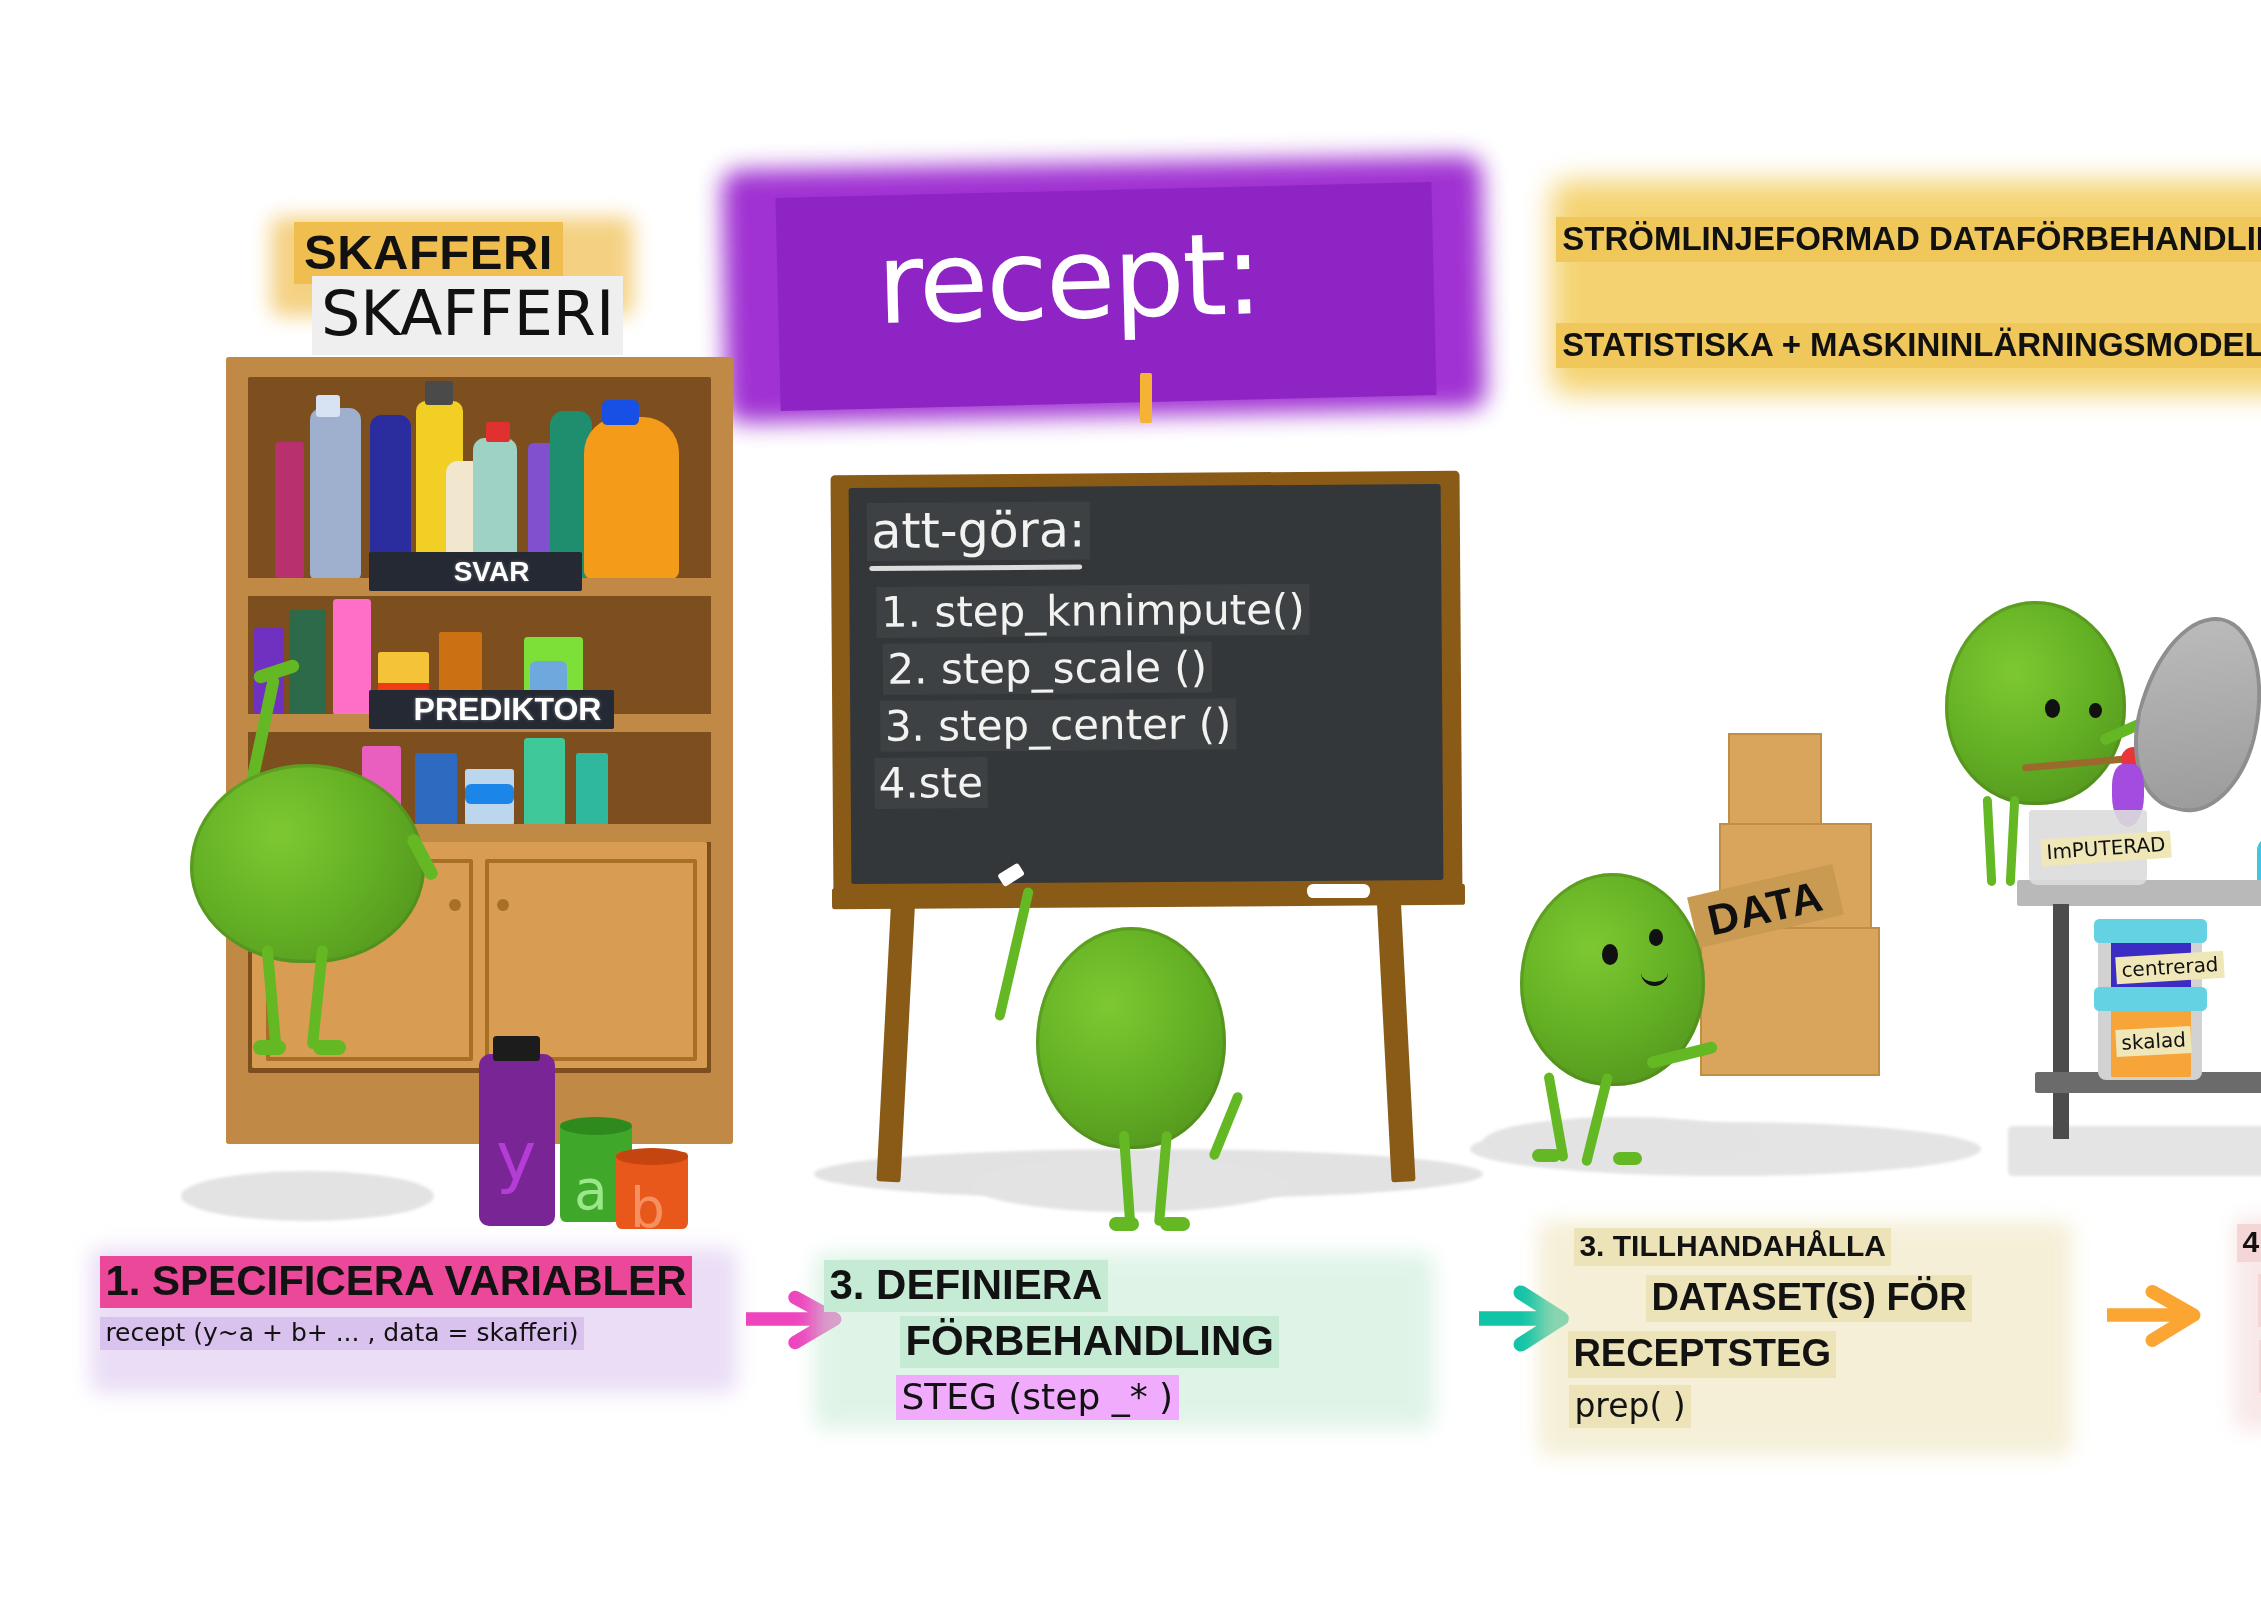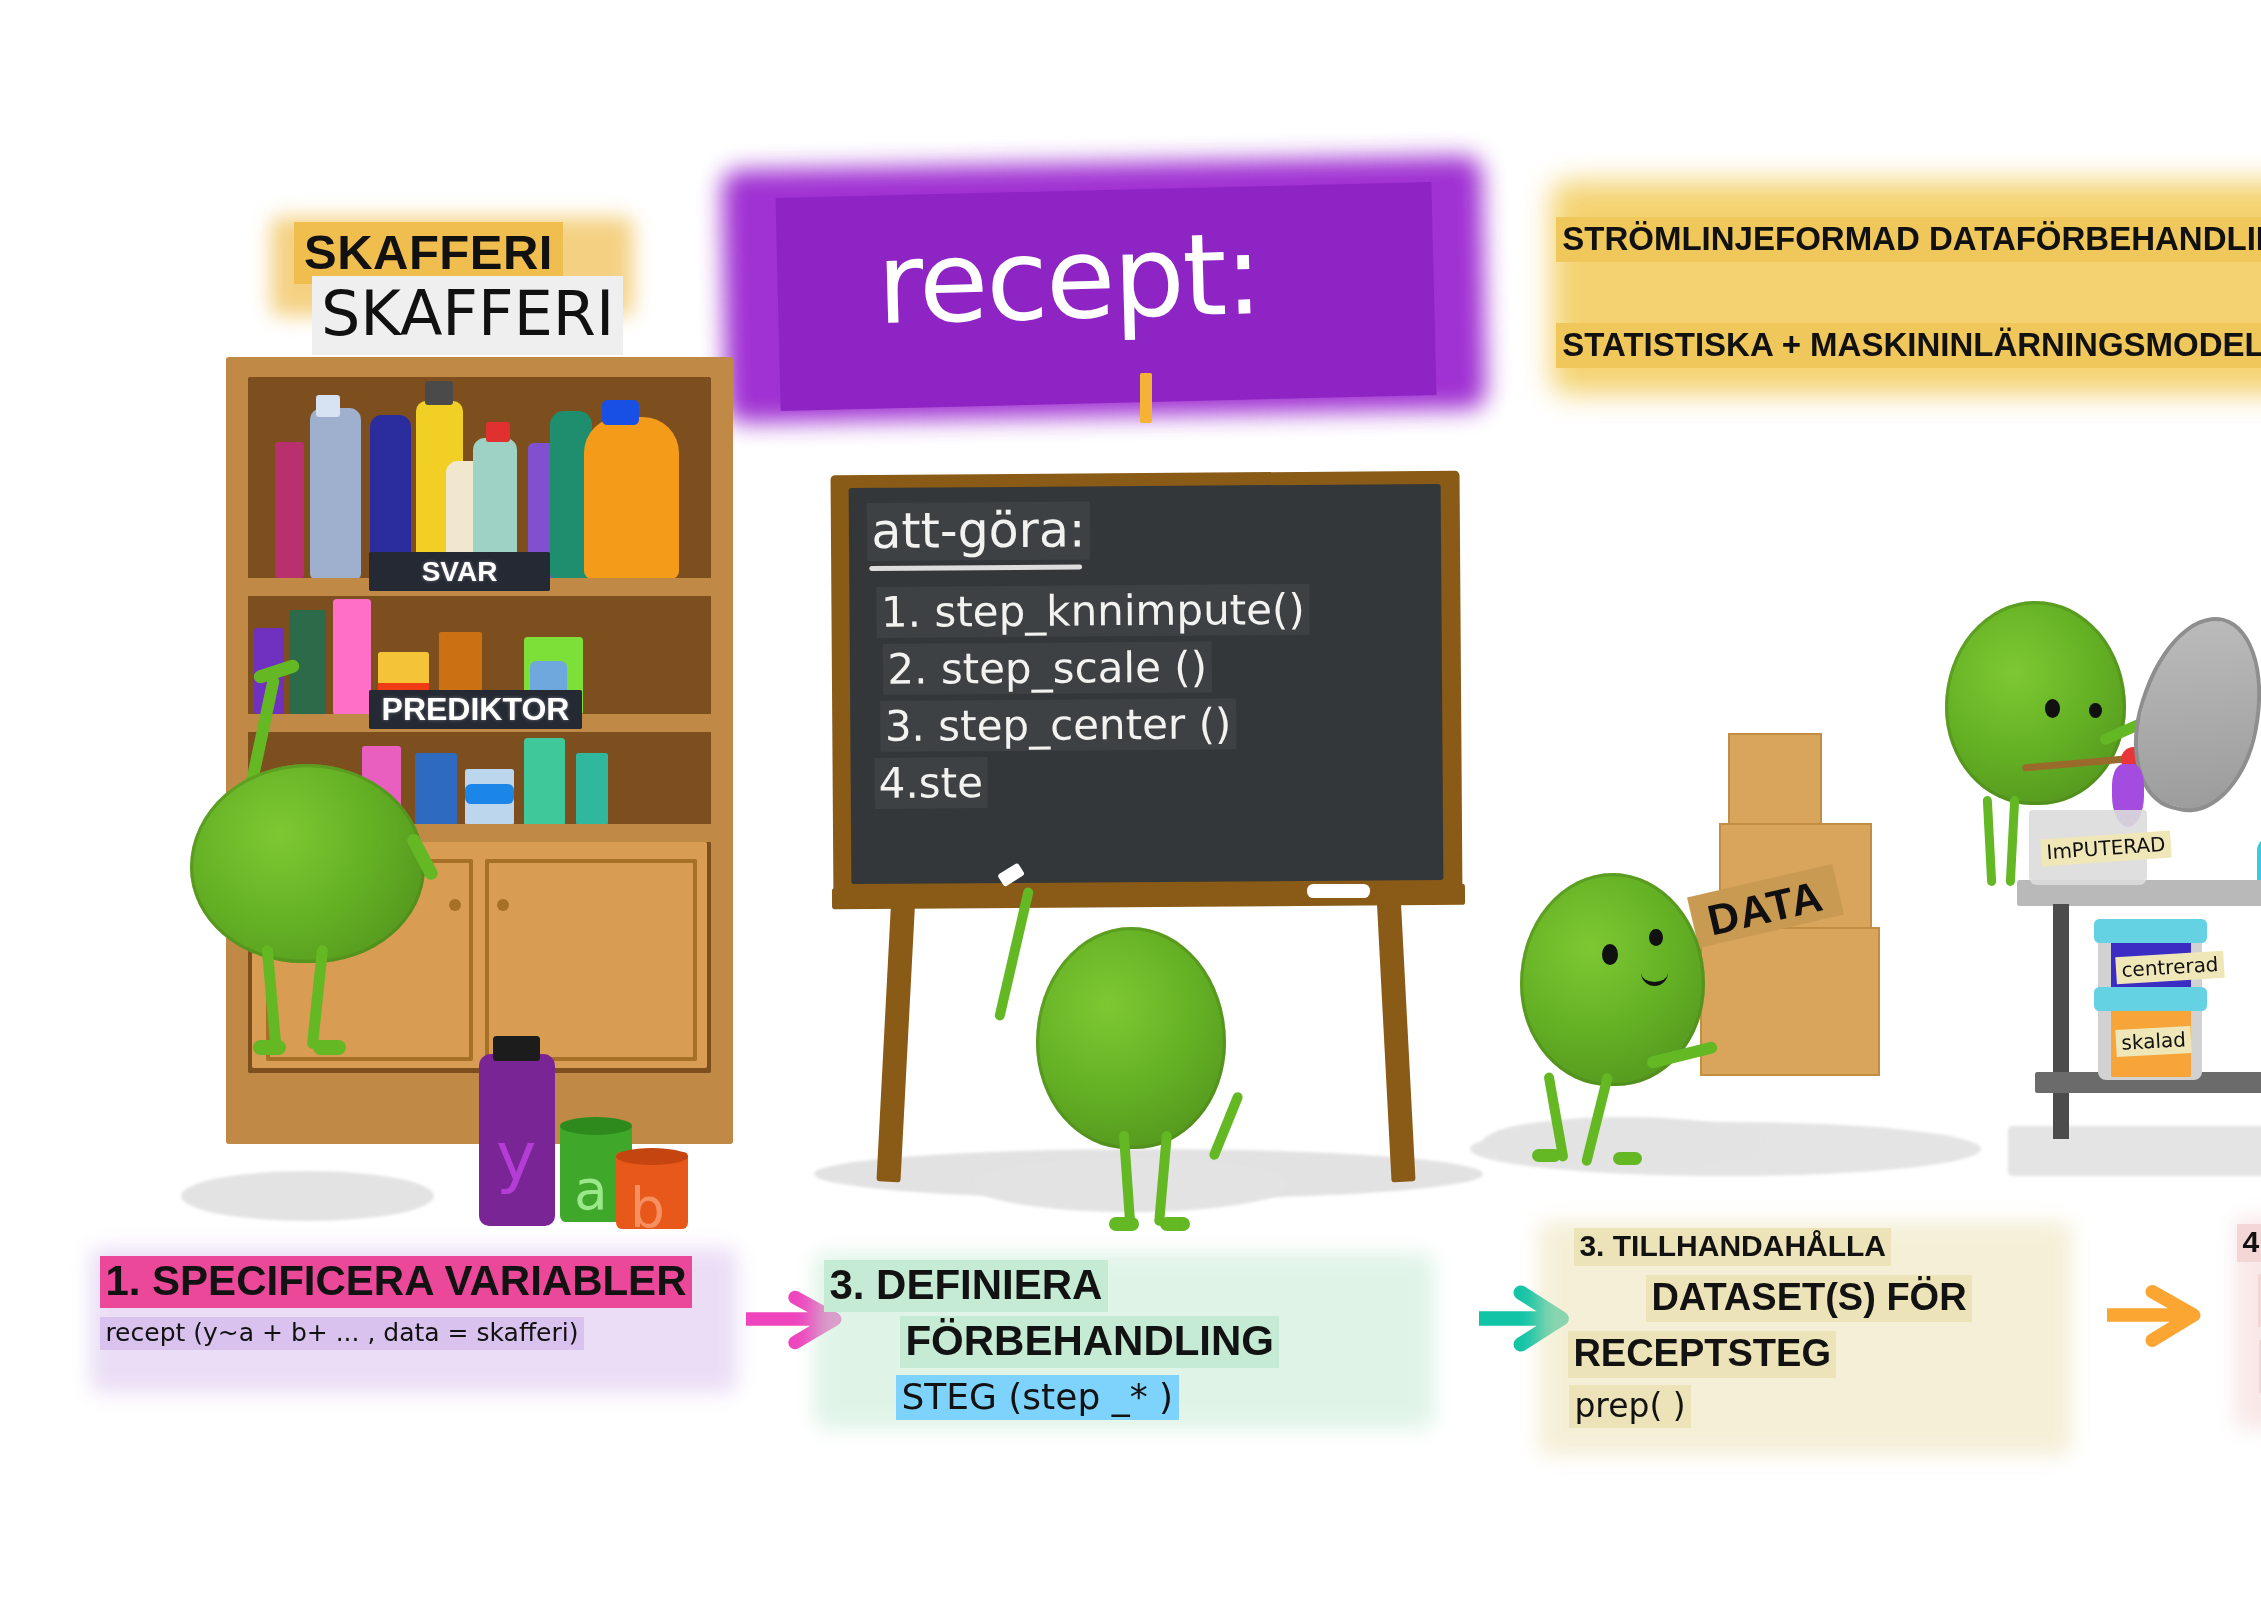--- a/index.html
+++ b/index.html
@@ -42,21 +42,21 @@
      font-family:"DejaVu Sans",sans-serif;}
 
   
   #cabinet{left:226px;top:357px;width:507px;height:787px;}
   .cab-side{position:absolute;background:#C08A46;}
   .cab-back{position:absolute;background:#7D4F1E;}
   .shelf-board{position:absolute;background:#C08A46;border-radius:1.4px;}
   .shelf-tag{position:absolute;background:#242933;color:#fff;
      font-family:"Liberation Sans Narrow","Liberation Sans",sans-serif;
      font-weight:700;text-align:center;border-radius:1.8px;
-     text-shadow:0 0 3.6px rgba(255,255,255,.35);}
+     text-shadow:0 0 3.6px rgba(255,255,255,.35);padding-left:32px;}
   .btl{position:absolute;border-radius:6.3px;}
 
   
   #board-frame{left:832px;top:473px;width:629px;height:425px;background:#8A5A17;
      border-radius:4.5px;transform:rotate(-.4deg);}
   #board-inner{left:850px;top:486px;width:592px;height:396px;background:#33373A;
      border-radius:2.7px;transform:rotate(-.4deg);}
   .chalk{position:absolute;color:#F2F2F0;font-family:"DejaVu Sans",sans-serif;
      background:rgba(255,255,255,.055);padding:0.9px 4.5px;white-space:nowrap;}
   #board-leg-l{left:884px;top:893px;width:23.5px;height:289px;background:#8A5A17;
@@ -280,21 +280,21 @@
 </div>
 
 <svg class="arrow" style="left:746px;top:1284px;" width="118" height="72" viewBox="0 0 260 160">
   <path d="M0 78 L190 78 M108 30 L196 78 L108 130" fill="none" stroke="#EE45BE" stroke-width="30" stroke-linecap="round" stroke-linejoin="round"></path>
 </svg>
 
 <div class="cap-smear" style="left:814px;top:1253px;width:620px;height:176px;background:#C6EBD5;"></div>
 <div class="abs">
   <div class="cap-line nosel" style="position:absolute;left:824px;top:1260px;background:#C6EBD5;font-size:42px;">3. DEFINIERA</div>
   <div class="cap-line nosel" style="position:absolute;left:900px;top:1316px;background:#C6EBD5;font-size:42px;">FÖRBEHANDLING</div>
-  <div class="cap-line cap-code nosel" style="position:absolute;left:896px;top:1375px;background:#7dd3fc;font-size:36px;">STEG (step _* )</div>
+  <div class="cap-line cap-code nosel" style="position:absolute;left:896px;top:1375px;background:#f0abfc;font-size:36px;">STEG (step _* )</div>
 </div>
 
 <svg class="arrow" style="left:1479px;top:1280px;" width="109" height="77" viewBox="0 0 240 170">
   <path d="M0 85 L176 85 M92 28 L182 85 L92 142" fill="none" stroke="#11C4A6" stroke-width="32" stroke-linecap="round" stroke-linejoin="round"></path>
 </svg>
 
 <div class="cap-smear" style="left:1538px;top:1221px;width:534px;height:235px;background:#EDE3B8;"></div>
 <div class="abs">
   <div class="cap-line nosel" style="position:absolute;left:1546px;top:1228px;background:#EDE3B8;font-size:30px;margin-left:28px;">3. TILLHANDAHÅLLA</div>
   <div class="cap-line nosel" style="position:absolute;left:1646px;top:1275px;background:#EDE3B8;font-size:38px;">DATASET(S) FÖR</div>

